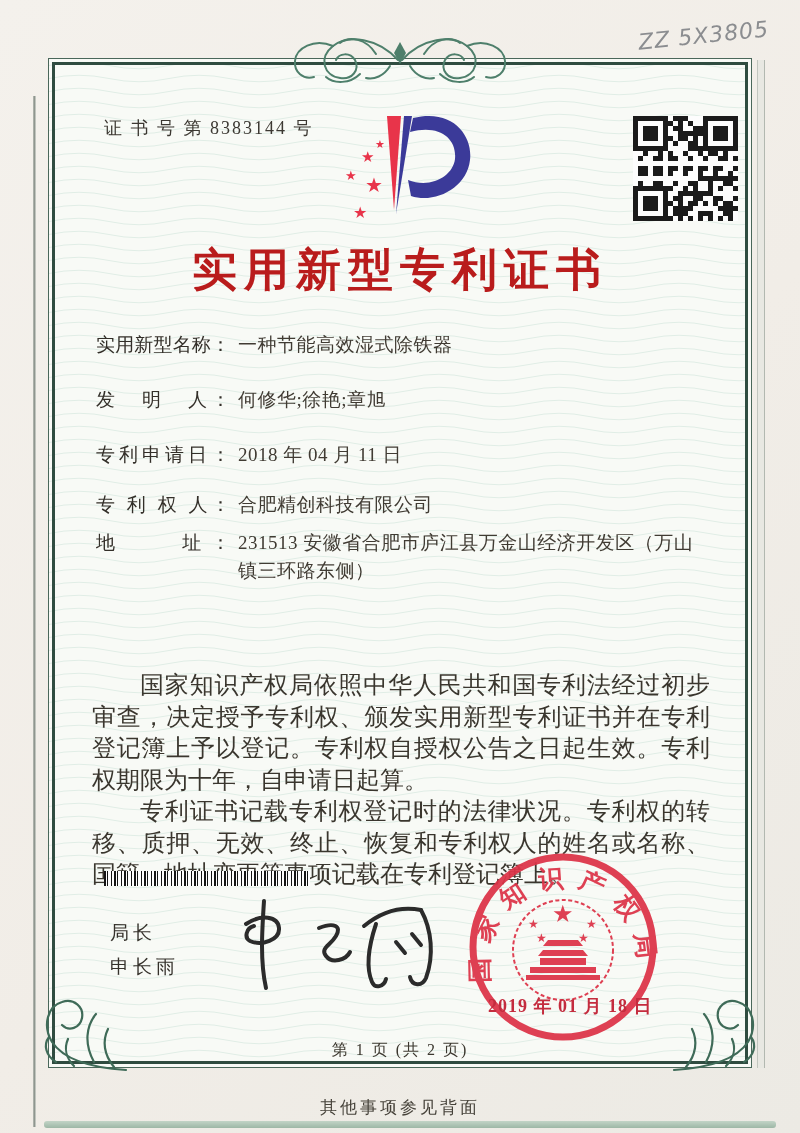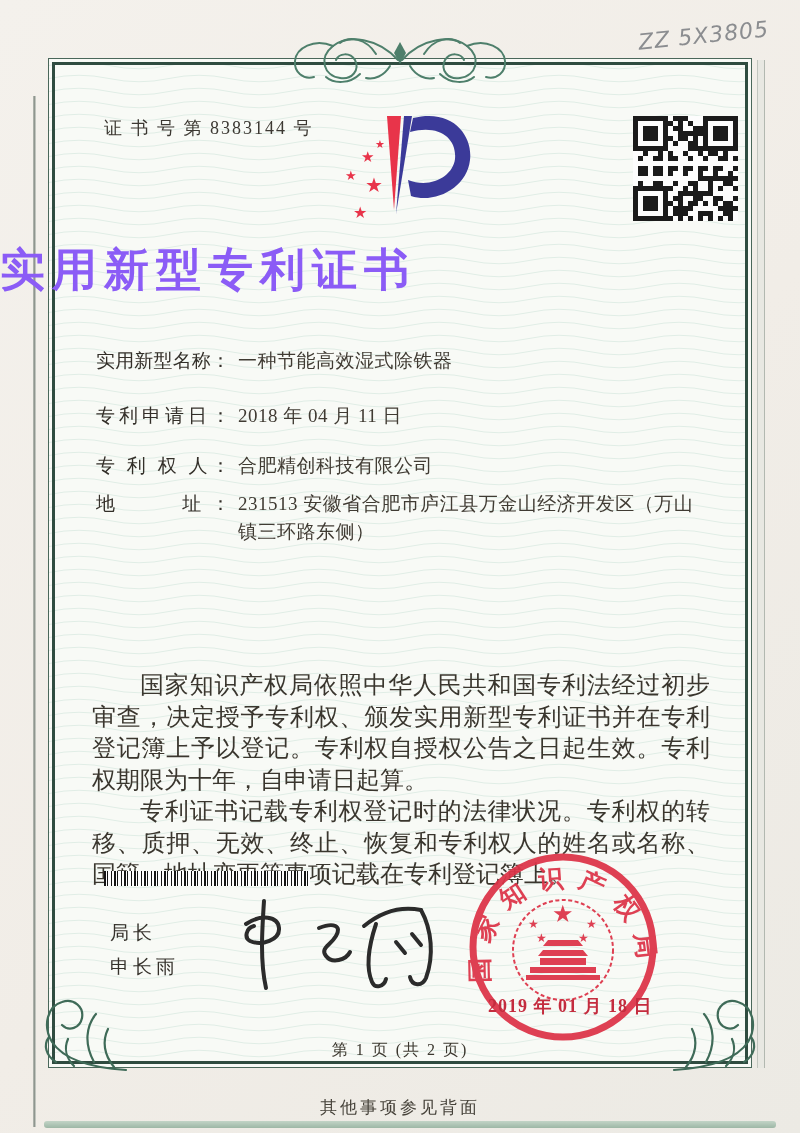--- a/index.html
+++ b/index.html
@@ -31,24 +31,24 @@
   .orn-corner{position:absolute;width:100px;height:82px;}
   .orn-bl{left:34px;top:992px;}
   .orn-br{left:666px;top:992px;transform:scaleX(-1);}
   
   .cert-no{position:absolute;left:104px;top:116px;font-size:18px;letter-spacing:2px;color:#3c3832;}
   .logo{position:absolute;left:325px;top:110px;width:150px;height:126px;}
   .qr{position:absolute;left:633px;top:116px;width:105px;height:105px;
     display:grid;grid-template-columns:repeat(21,5px);grid-auto-rows:5px;background:#fdfdfd;}
   .qr div{width:5px;height:5px;}
   .qr .d{background:#1b1b1b;}
-  .title{position:absolute;left:0;right:0;top:240px;text-align:left;
-    font-size:45px;font-weight:600;letter-spacing:7px;color:#8b5cf6;}
+  .title{position:absolute;left:0;right:0;top:240px;text-align:center;
+    font-size:45px;font-weight:600;letter-spacing:7px;color:#b91c1c;}
   
-  .fields{position:absolute;left:96px;top:348px;width:614px;font-size:19px;color:#3b372f;}
+  .fields{position:absolute;left:96px;top:332px;width:614px;font-size:19px;color:#3b372f;}
   .f-row{line-height:26px;white-space:nowrap;}
   .f-label{display:inline-block;width:134px;text-align:justify;text-align-last:justify;
     vertical-align:top;color:#332f29;}
   .f-value{display:inline-block;margin-left:8px;letter-spacing:.5px;color:#403b33;}
   .mb-a{margin-bottom:29px;} .mb-b{margin-bottom:24px;} .mb-c{margin-bottom:11px;}
   .row-addr{white-space:normal;line-height:28px;margin-bottom:4px;}
   .row-addr .f-value{width:458px;}
   .row-auth{position:relative;margin-top:6px;}
   .grp-b{position:absolute;left:328px;top:0;white-space:nowrap;}
   
@@ -586,20 +586,23 @@
       <div class="d"></div>
       <div></div>
     </div>
 
   <div class="title">实用新型专利证书</div>
 
   <div class="fields">
     <div class="f-row mb-a">
       <span class="f-label">实用新型名称：</span><span class="f-value">一种节能高效湿式除铁器</span>
     </div>
+    <div class="f-row mb-a">
+      <span class="f-label">发　明　人：</span><span class="f-value">何修华;徐艳;章旭</span>
+    </div>
     <div class="f-row mb-b">
       <span class="f-label">专利申请日：</span><span class="f-value">2018 年 04 月 11 日</span>
     </div>
     <div class="f-row mb-c">
       <span class="f-label">专 利 权 人：</span><span class="f-value">合肥精创科技有限公司</span>
     </div>
     <div class="f-row row-addr">
       <span class="f-label">地　　址：</span><span class="f-value">231513 安徽省合肥市庐江县万金山经济开发区（万山镇三环路东侧）</span>
     </div>
   </div>

